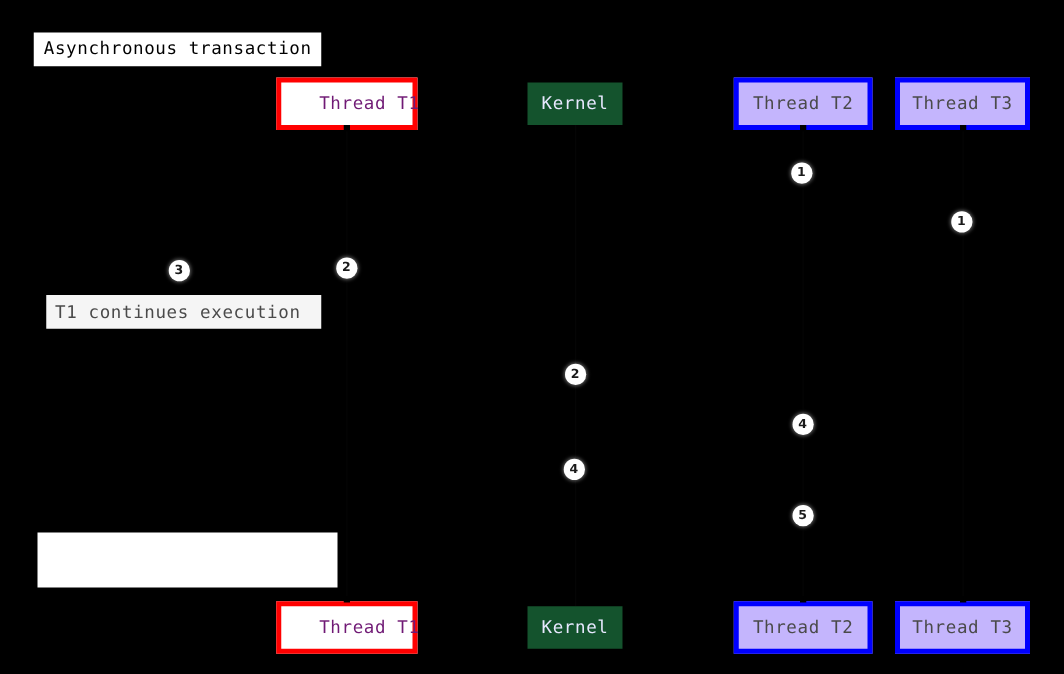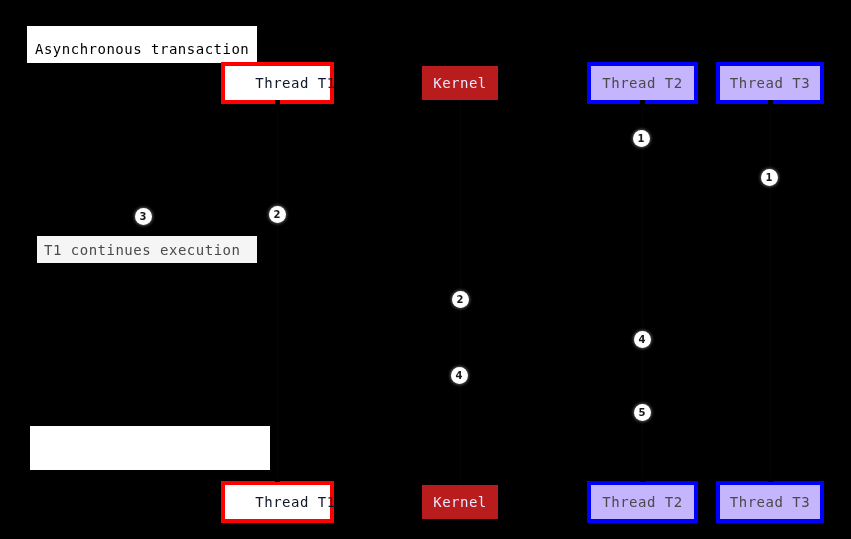--- a/index.html
+++ b/index.html
@@ -15,47 +15,47 @@
     overflow: hidden;
     font-family: "DejaVu Sans Mono", "Liberation Mono", monospace;
   }
   .title-box {
     position: absolute;
     background: #ffffff;
     color: #000000;
     font-size: 14px;
     line-height: 1;
     letter-spacing: 0.5px;
-    padding: 16px 8px 7px 8px;
+    padding: 6px 8px 7px 8px;
     white-space: nowrap;
     box-sizing: border-box;
   }
   .participant {
     position: absolute;
     box-sizing: border-box;
     display: flex;
     align-items: center;
     justify-content: center;
     font-size: 14px;
     letter-spacing: 0.5px;
     white-space: nowrap;
   }
   .participant.red {
     background: #ffffff;
-    color: #0f172a;
+    color: #701a75;
     border: 4px solid #ff0000;
     padding-left: 36px;
   }
   .participant.blue-outline {
     background: #c4b5fd;
     color: #4a4a4a;
     border: 4px solid #0000ff;
   }
   .participant.blue-solid {
-    background: #b91c1c;
+    background: #14532d;
     color: #e8e8ff;
     border: 0;
   }
   .tick {
     position: absolute;
     width: 5px;
     height: 5px;
     background: #000000;
   }
   .note-box {

